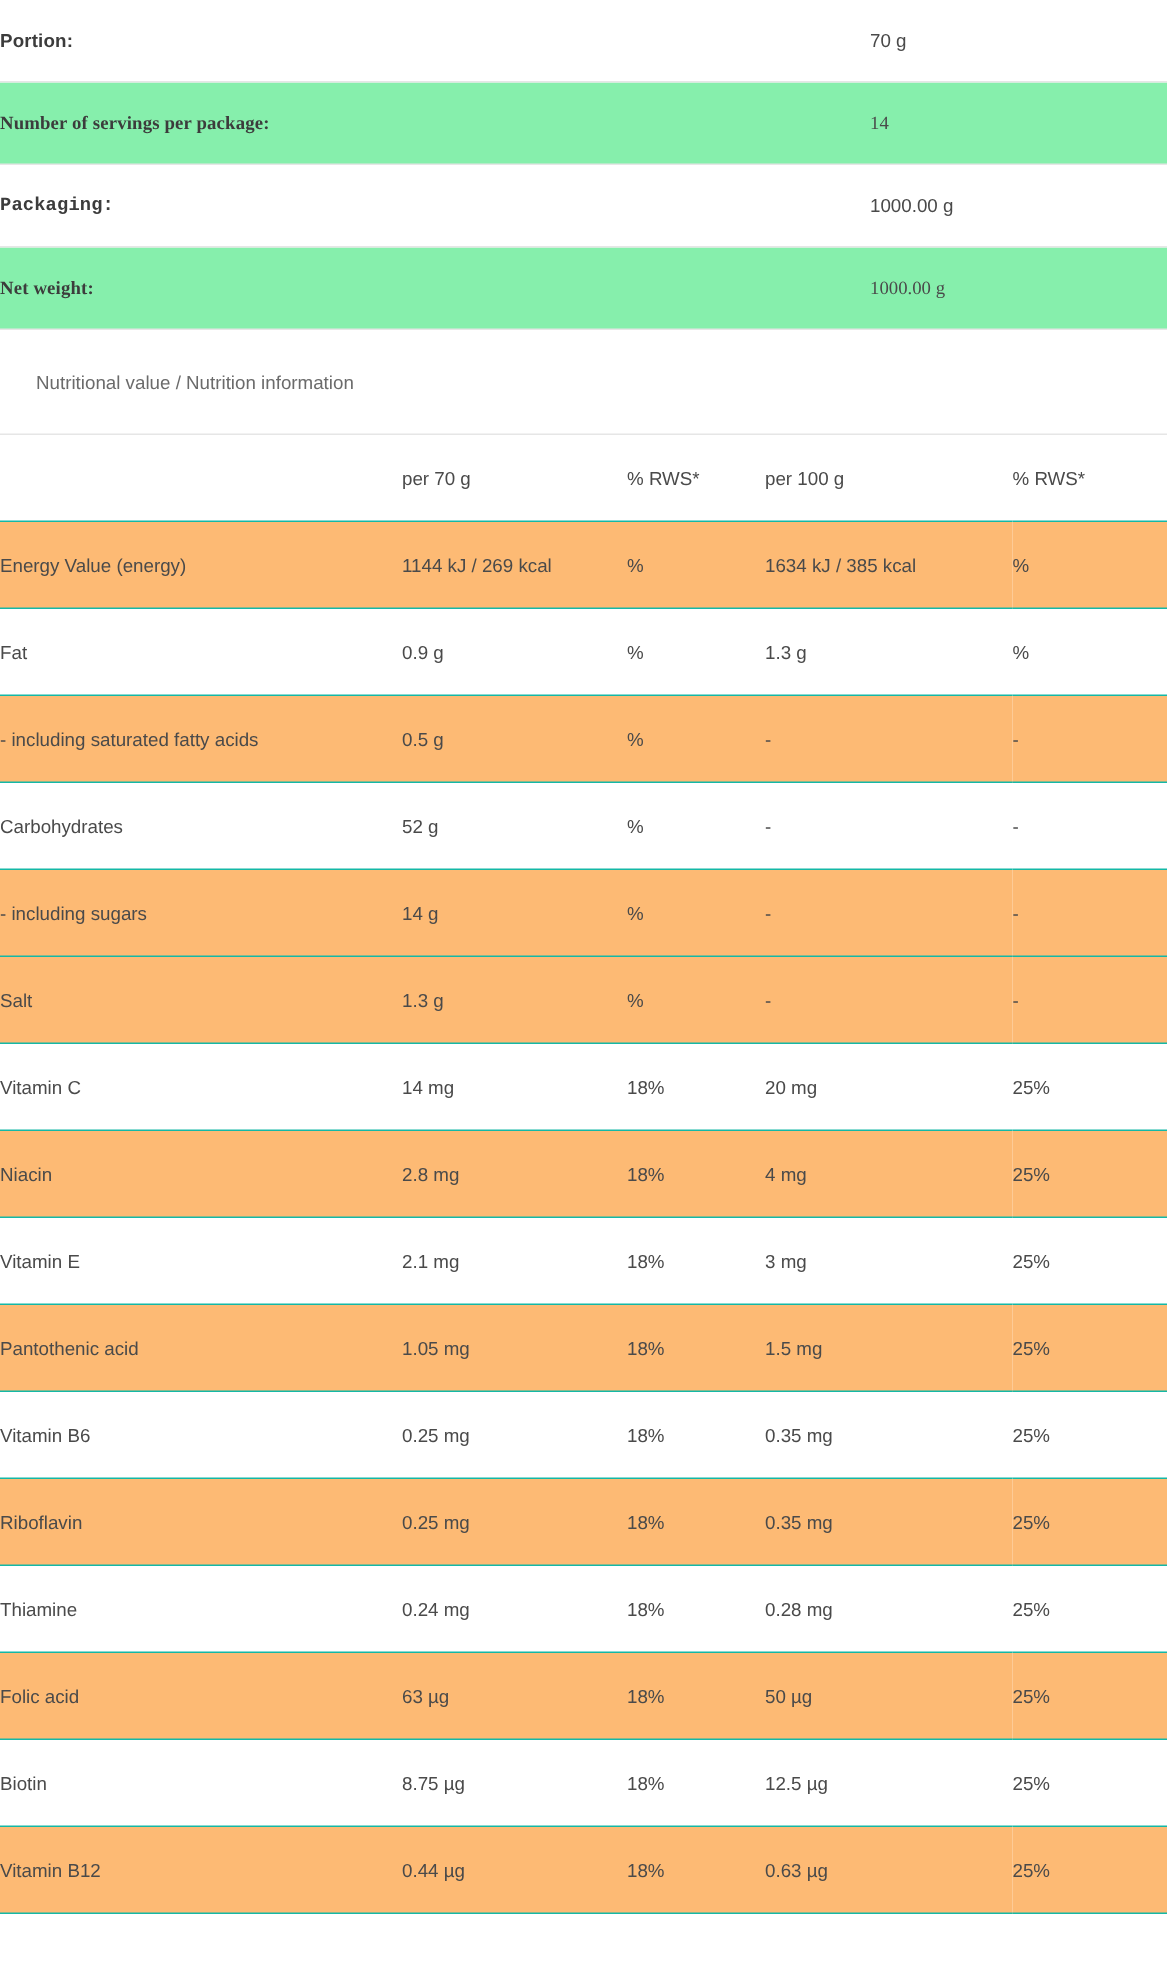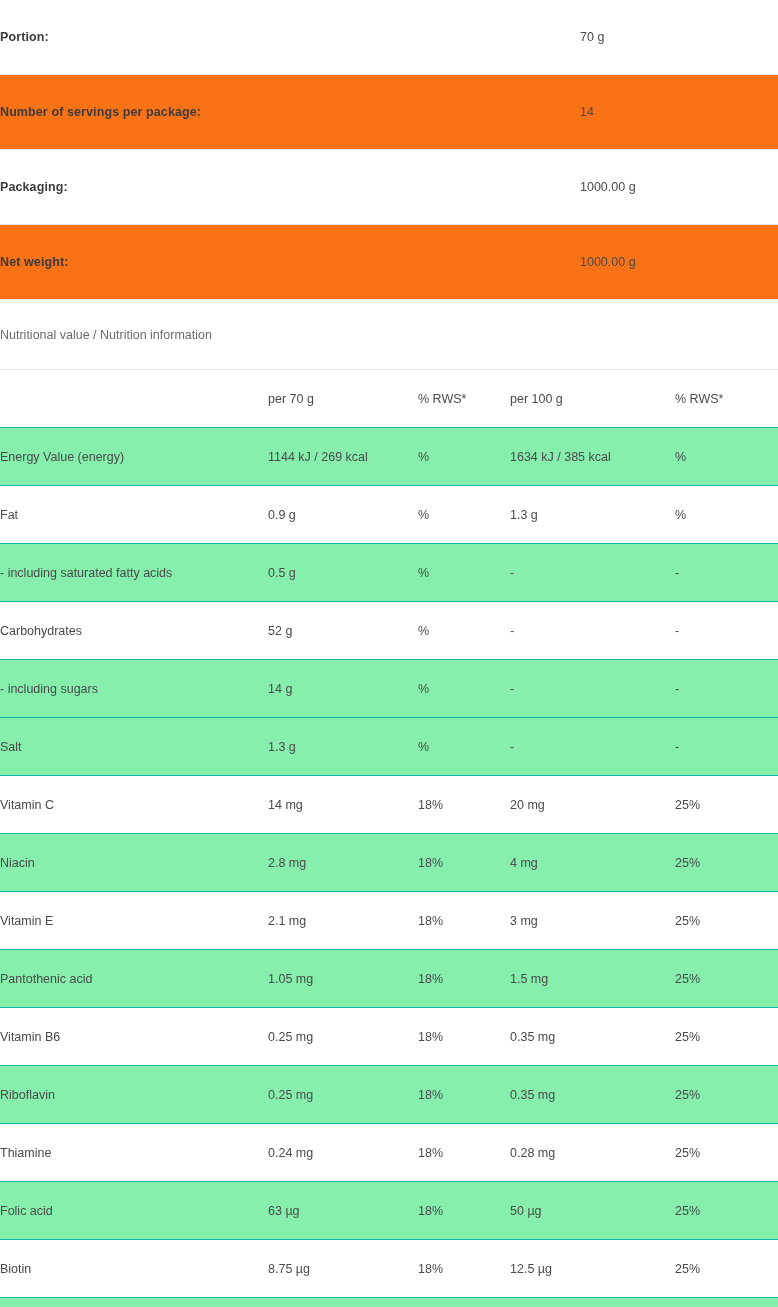--- a/index.html
+++ b/index.html
@@ -21,67 +21,68 @@
   
   table.spec {
     width: 100%;
     border-collapse: collapse;
     table-layout: fixed;
   }
   table.spec tr {
     border-bottom: 1px solid #e6e6e6;
   }
   table.spec tr.alt {
-    background: #f97316;
+    background: #86efac;
+    font-family: Liberation Serif, serif;
   }
   table.spec td {
     padding: 0;
-    height: 74px;
+    height: 54px;
     vertical-align: middle;
     font-size: 12.5px;
   }
   td.spec-label {
     width: 575px;
     padding-left: 12px;
     font-weight: bold;
     color: #3c3c3c;
     letter-spacing: 0.1px;
   }
   td.spec-value {
     color: #4a4a4a;
     font-weight: normal;
   }
 
   
   .nutri-heading-row {
     height: 70px;
     display: flex;
     align-items: center;
-    padding-left: 0;
+    padding-left: 24px;
     border-bottom: 1px solid #e6e6e6;
     background: #ffffff;
     box-sizing: border-box;
   }
   .nutri-heading {
     font-size: 12.5px;
     color: #6b6b6b;
     font-weight: normal;
   }
 
   
   table.nutri {
     width: 100%;
     border-collapse: collapse;
     table-layout: fixed;
   }
   table.nutri tr {
     border-bottom: 1px solid #14b8a6;
   }
   table.nutri tr.alt {
-    background: #86efac;
+    background: #fdba74;
   }
   table.nutri td, table.nutri th {
     padding: 0;
     height: 57px;
     vertical-align: middle;
     text-align: left;
     font-size: 12.5px;
     font-weight: normal;
     color: #4a4a4a;
   }
@@ -106,21 +107,21 @@
     <tbody>
         <tr>
           <td class="spec-label" style="width: 580px;">Portion:</td>
           <td class="spec-value">70 g</td>
         </tr>
         <tr class="alt">
           <td class="spec-label" style="width: 583px;">Number of servings per package:</td>
           <td class="spec-value">14</td>
         </tr>
         <tr>
-          <td class="spec-label" style="width: 580px;">Packaging:</td>
+          <td class="spec-label" style="width: 580px; font-family: Liberation Mono, monospace;">Packaging:</td>
           <td class="spec-value">1000.00 g</td>
         </tr>
         <tr class="alt">
           <td class="spec-label" style="width: 583px;">Net weight:</td>
           <td class="spec-value">1000.00 g</td>
         </tr>
       </tbody>
   </table>
 
   <div class="nutri-heading-row">

